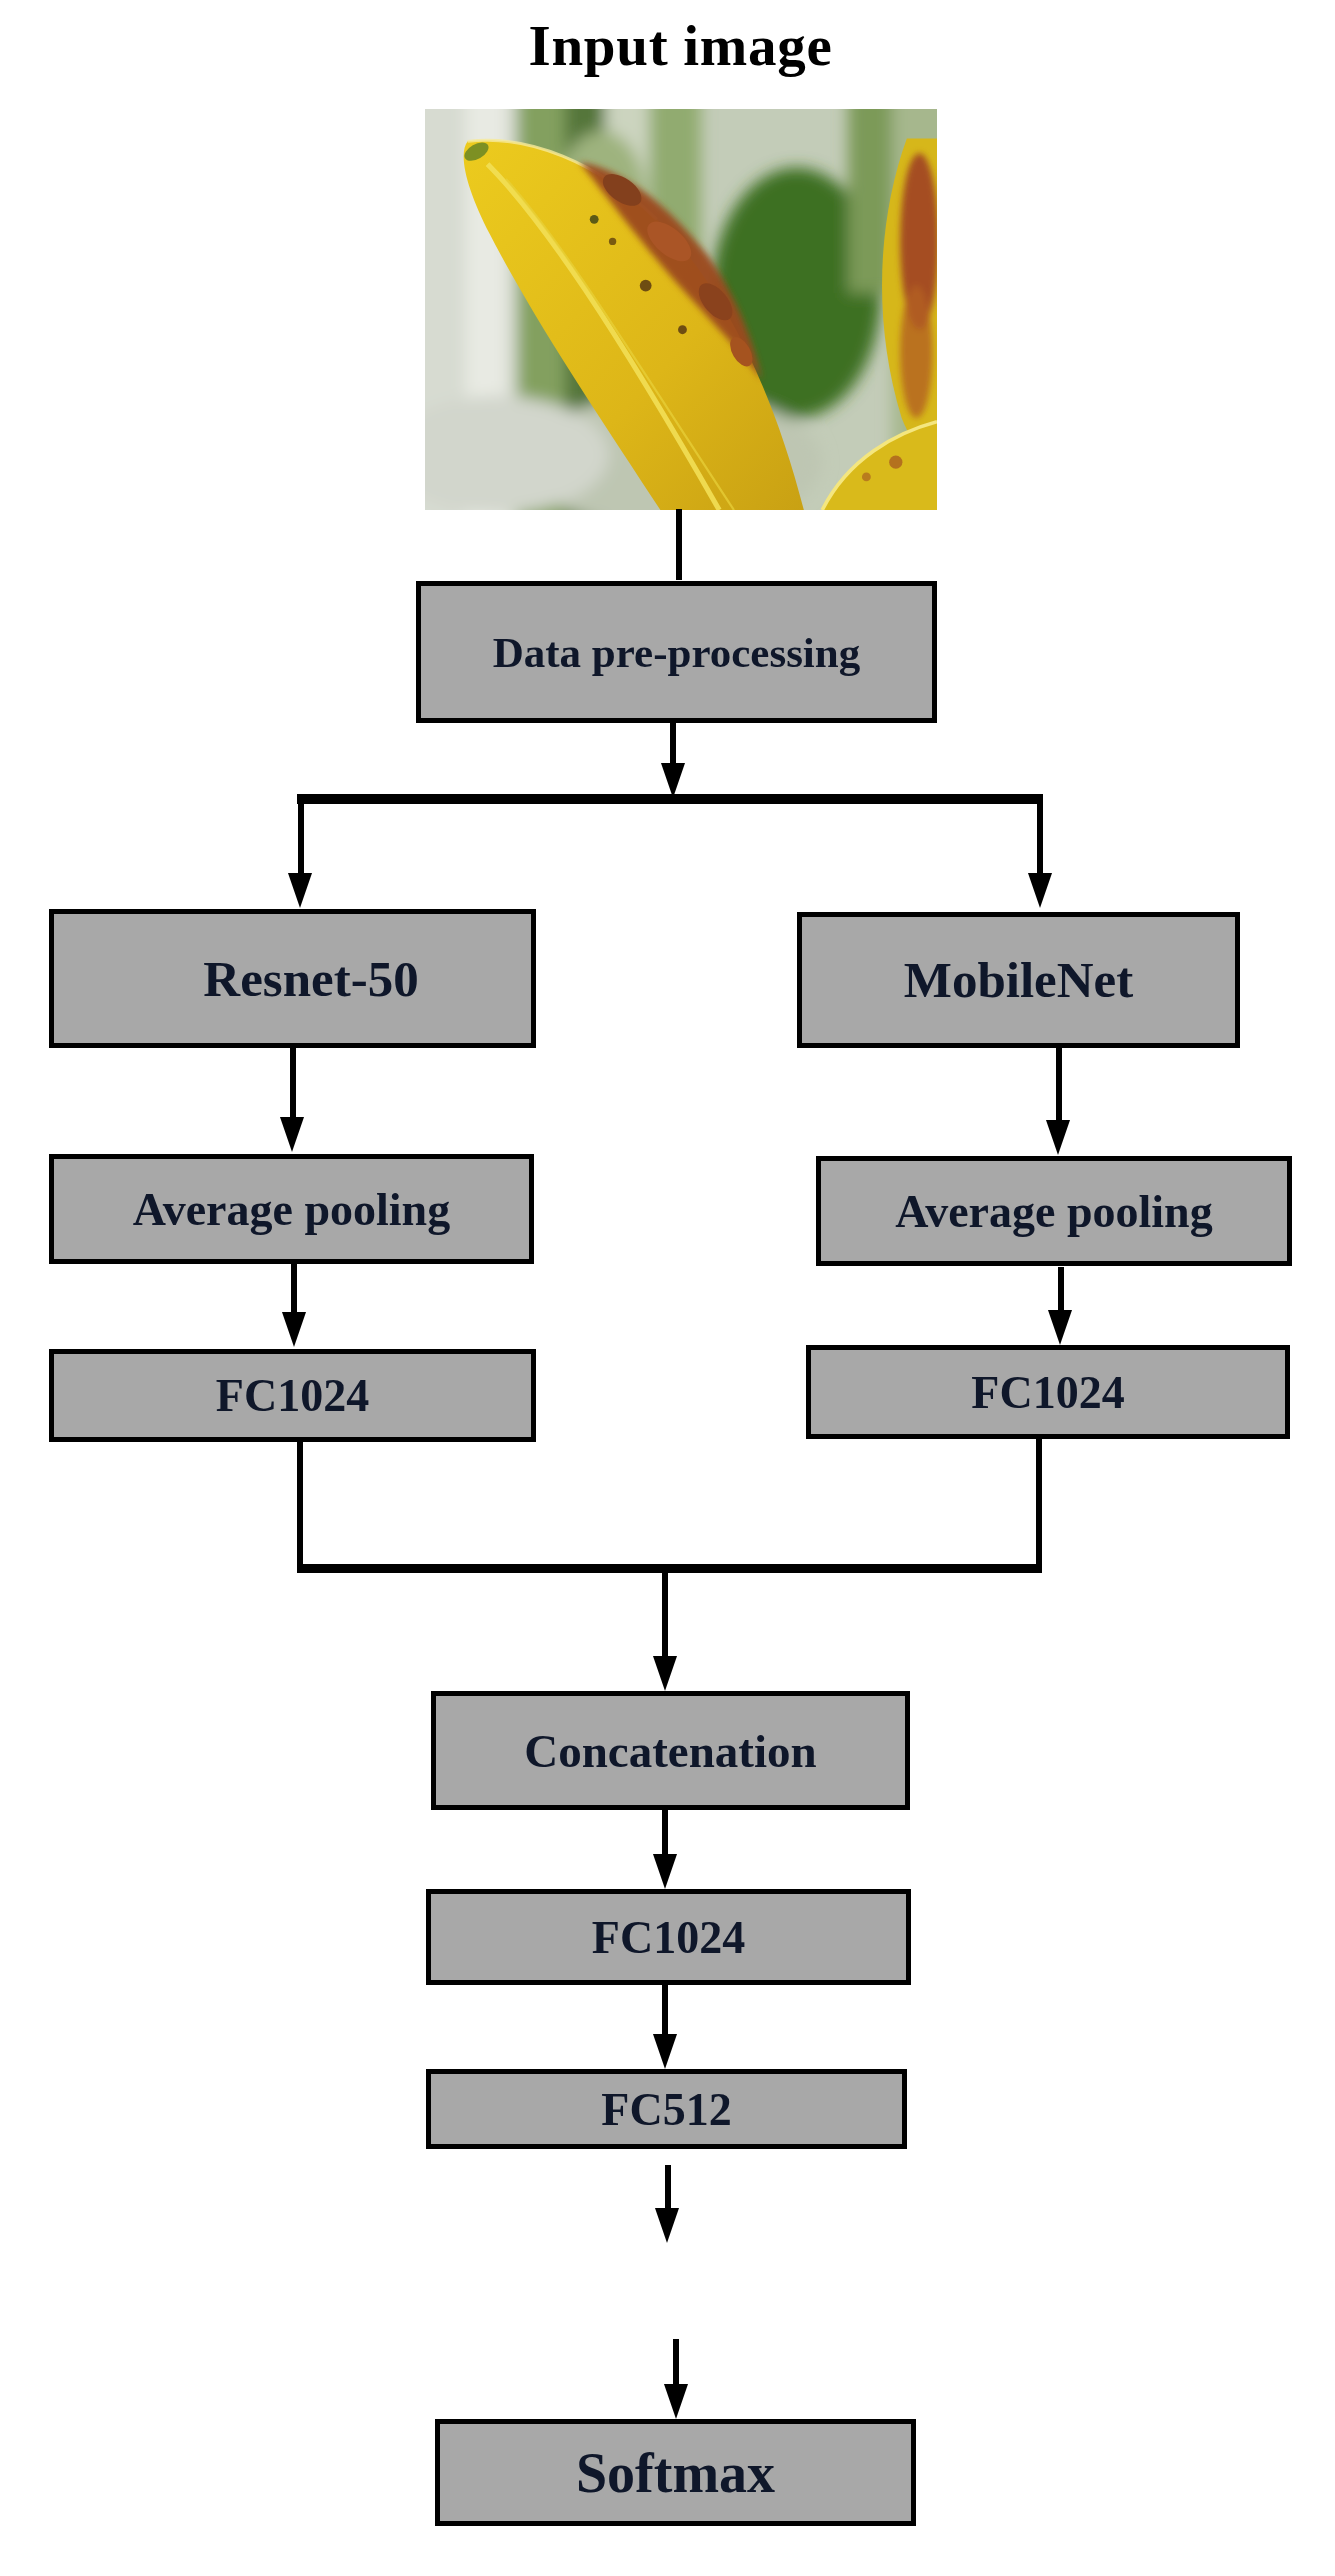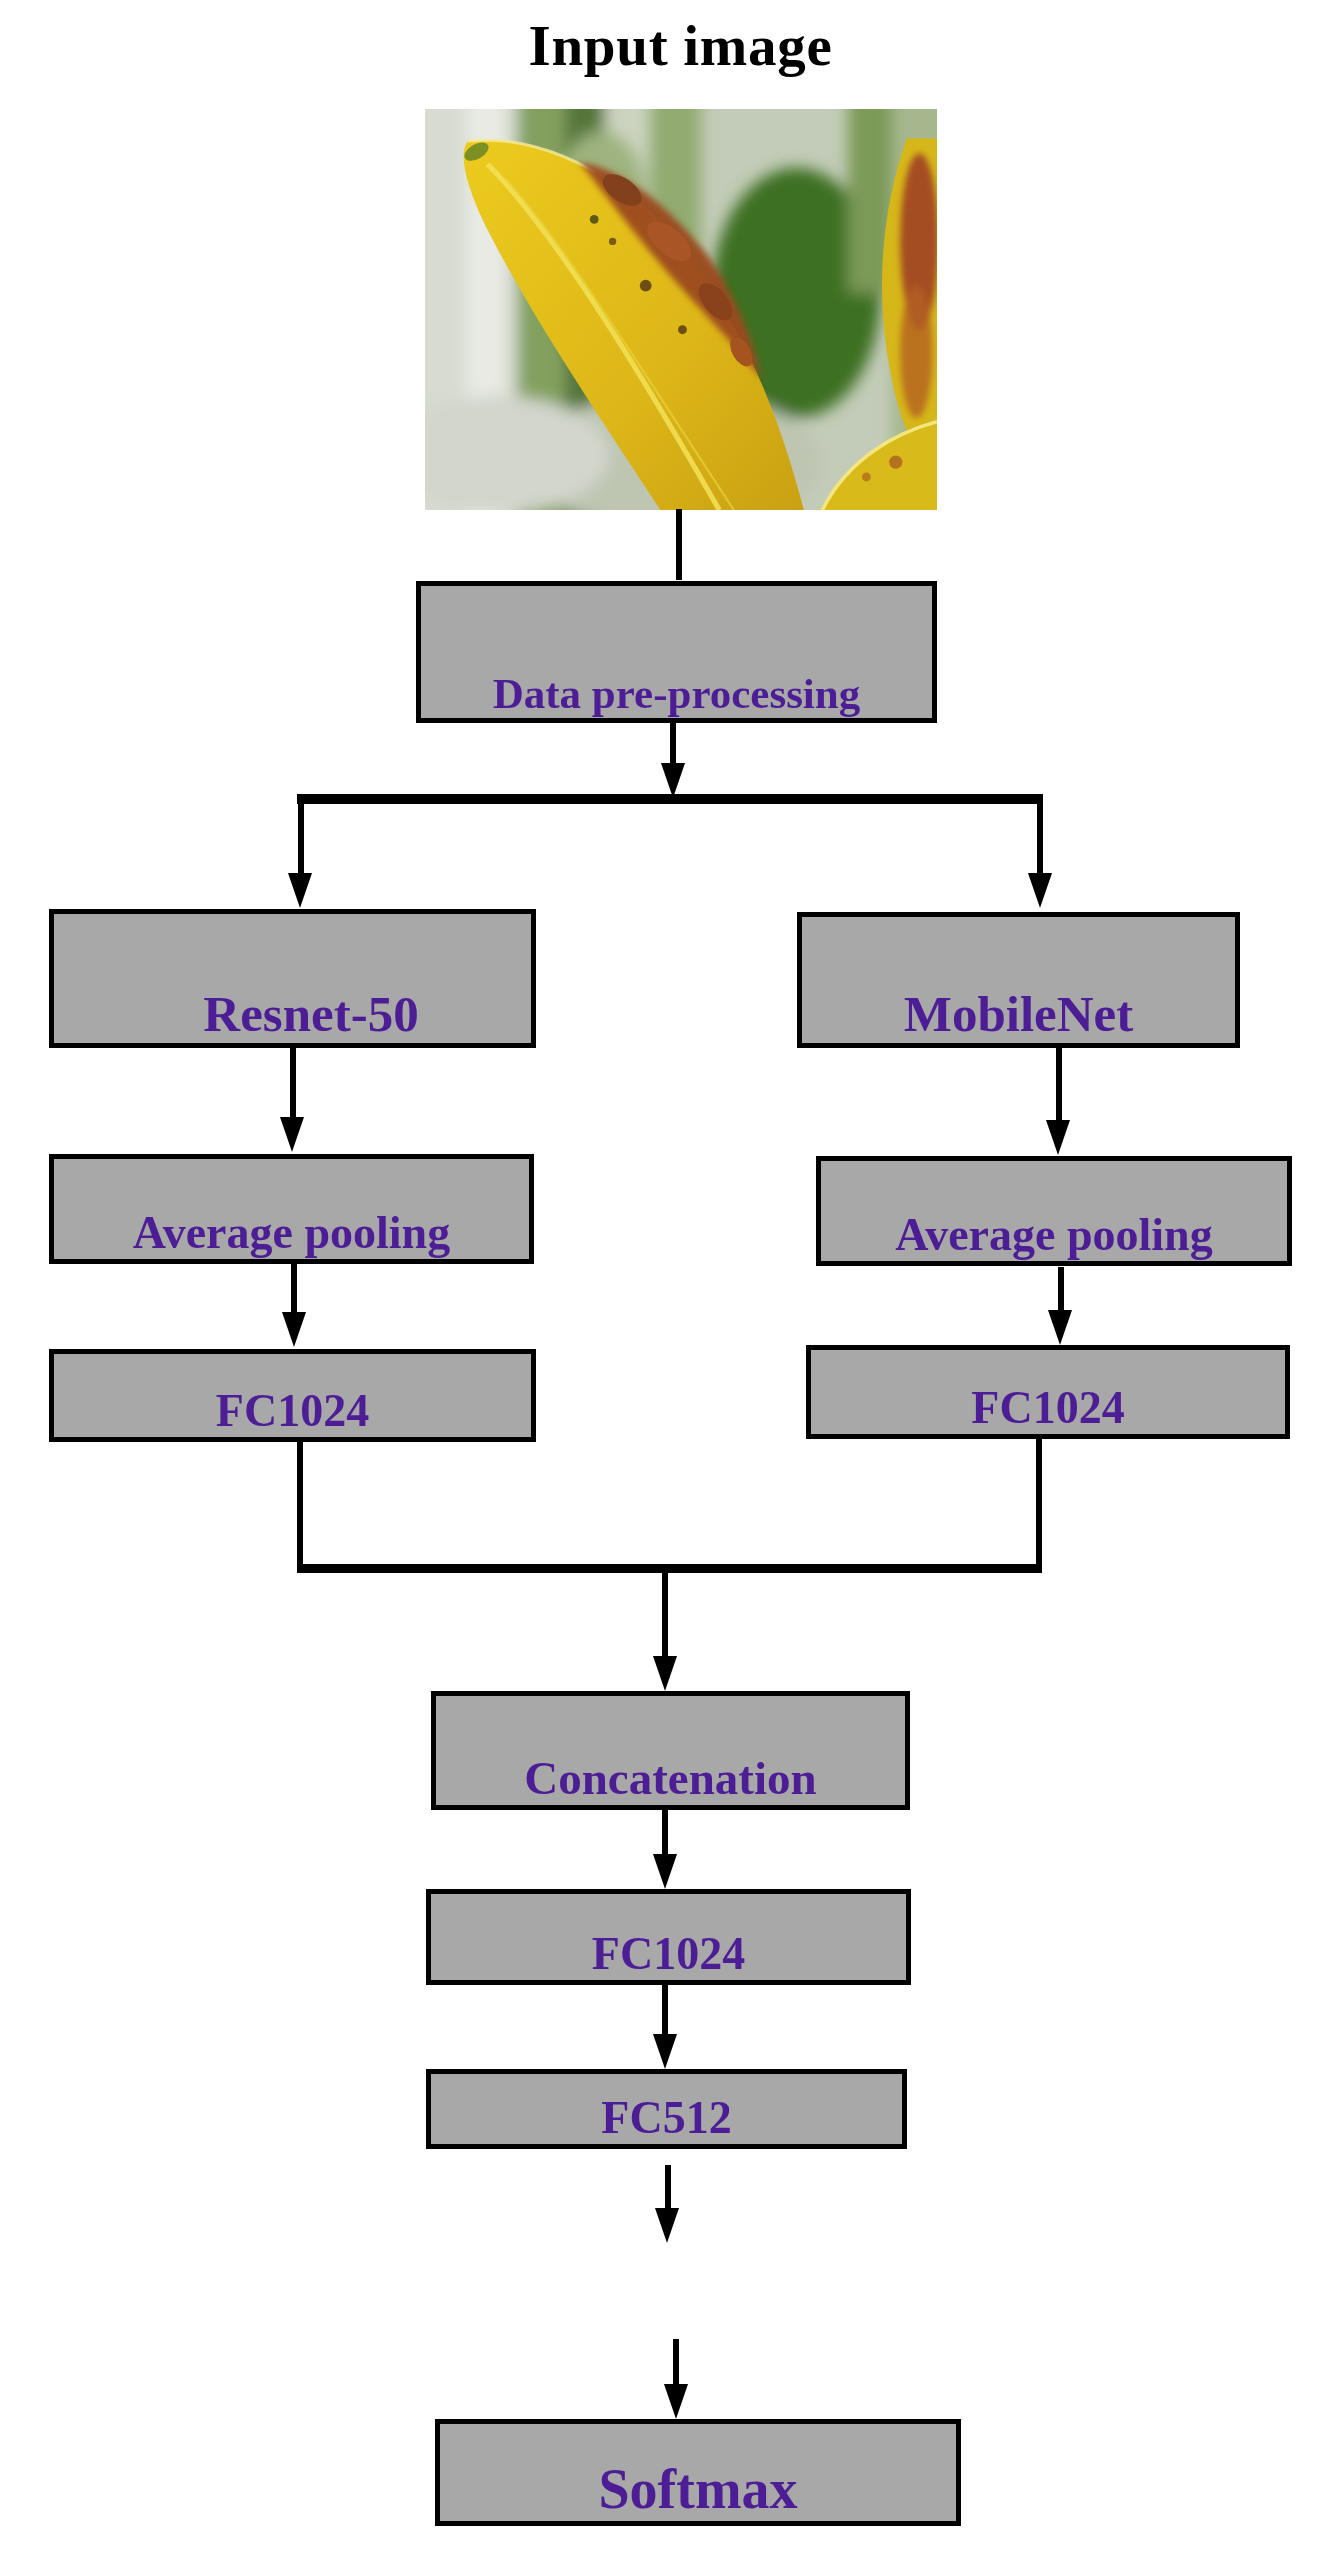--- a/index.html
+++ b/index.html
@@ -20,24 +20,24 @@
     color: var(--title-color, #000);
     letter-spacing: 0.7px;
     white-space: nowrap;
   }
   .node {
     position: absolute;
     box-sizing: border-box;
     background: var(--node-fill, #a8a8a8);
     border: 5.9px solid var(--node-border, #000);
     display: flex;
-    align-items: flex-end;
+    align-items: center;
     justify-content: center;
     font-weight: bold;
-    color: #4c1d95;
+    color: #0f172a;
     text-align: center;
     white-space: nowrap;
   }
   .vline {
     position: absolute;
     width: 5.9px;
     background: var(--connector, #000);
   }
   .hbar {
     position: absolute;
@@ -204,18 +204,18 @@
     <span>FC512</span>
   </div>
 
   <div class="vline" style="left:665px; top:2165px; height:45px;"></div>
   <div class="head" style="left:655px; top:2208px;"></div>
 
 
   <div class="vline" style="left:673px; top:2339px; height:46px;"></div>
   <div class="head" style="left:664px; top:2384px;"></div>
 
-  <div class="node" style="left:435px; top:2419px; width:526px; height:107px; font-size:56px;">
+  <div class="node" style="left:435px; top:2419px; width:481px; height:107px; font-size:56px;">
     <span>Softmax</span>
   </div>
 
 </div>
 
 
 </body></html>

